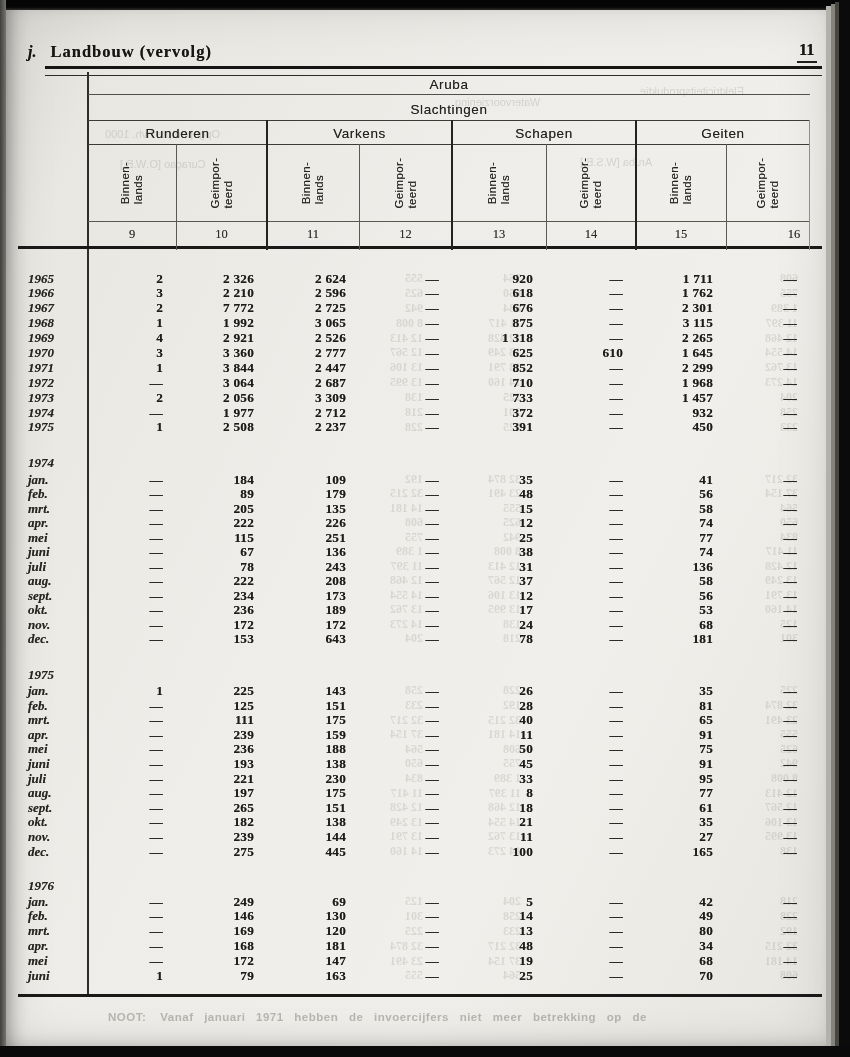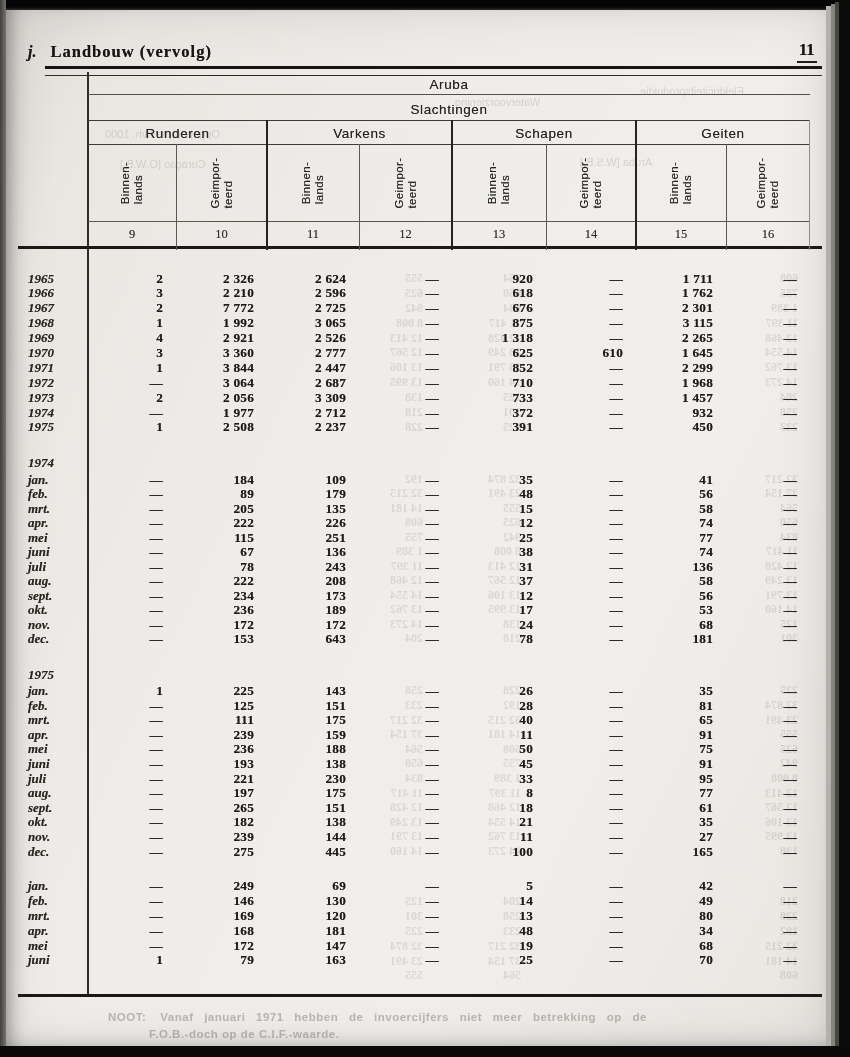--- a/index.html
+++ b/index.html
@@ -290,21 +290,21 @@
     </div>
   </div>
 <div id="colnums">
     <div class="colnum" style="left: 110px;">9</div>
     <div class="colnum" style="left: 199.5px;">10</div>
     <div class="colnum" style="left: 291px;">11</div>
     <div class="colnum" style="left: 383.5px;">12</div>
     <div class="colnum" style="left: 477px;">13</div>
     <div class="colnum" style="left: 569px;">14</div>
     <div class="colnum" style="left: 659px;">15</div>
-    <div class="colnum" style="left: 746px;">16</div>
+    <div class="colnum" style="left: 772px;">16</div>
   </div>
 
 <div id="table-body">
     <div class="section" style="top: 270.5px;">
       <div class="trow" style="height: 14.9px;">
         <div class="cell lab">1965</div>
         <div class="cell num">2</div>
         <div class="cell num">2 326</div>
         <div class="cell num">2 624</div>
         <div class="cell num">—</div>
@@ -688,20 +688,21 @@
         <div class="cell num">275</div>
         <div class="cell num">445</div>
         <div class="cell num">—</div>
         <div class="cell num">100</div>
         <div class="cell num">—</div>
         <div class="cell num">165</div>
         <div class="cell num">—</div>
       </div>
     </div>
     <div class="section" style="top: 878px;">
+      <div class="sec-label-row" style="height: 15.5px;">1976</div>
       <div class="trow" style="height: 14.9px;">
         <div class="cell lab">jan.</div>
         <div class="cell num">—</div>
         <div class="cell num">249</div>
         <div class="cell num">69</div>
         <div class="cell num">—</div>
         <div class="cell num">5</div>
         <div class="cell num">—</div>
         <div class="cell num">42</div>
         <div class="cell num">—</div>
@@ -759,16 +760,15 @@
         <div class="cell num">25</div>
         <div class="cell num">—</div>
         <div class="cell num">70</div>
         <div class="cell num">—</div>
       </div>
     </div>
   </div>
 
 <div class="footnote">
   <span class="fn-label">NOOT:</span><span class="fn-l1">Vanaf januari 1971 hebben de invoercijfers niet meer betrekking op de</span>
-  <span class="fn-l2">F.O.B.-doch op de C.I.F.-waarde.</span>
 </div>
 
 <div class="edge-bottom"></div>
 
 </body></html>

